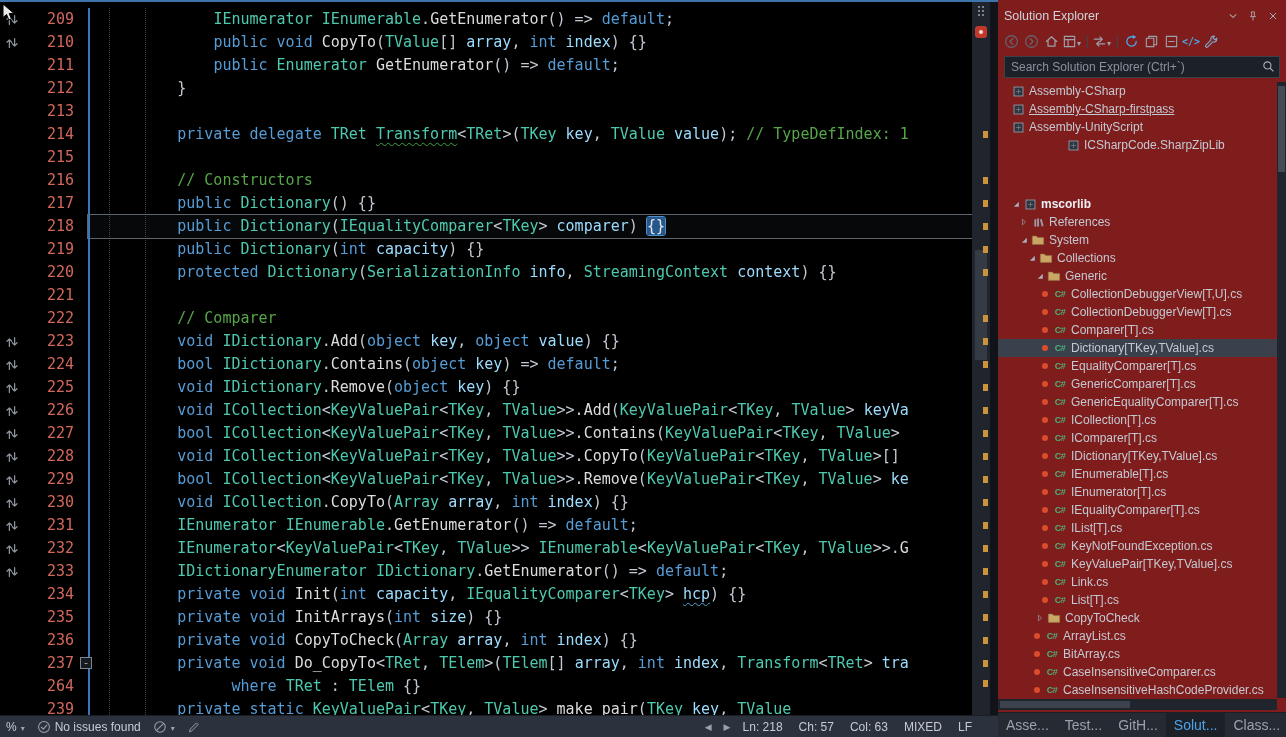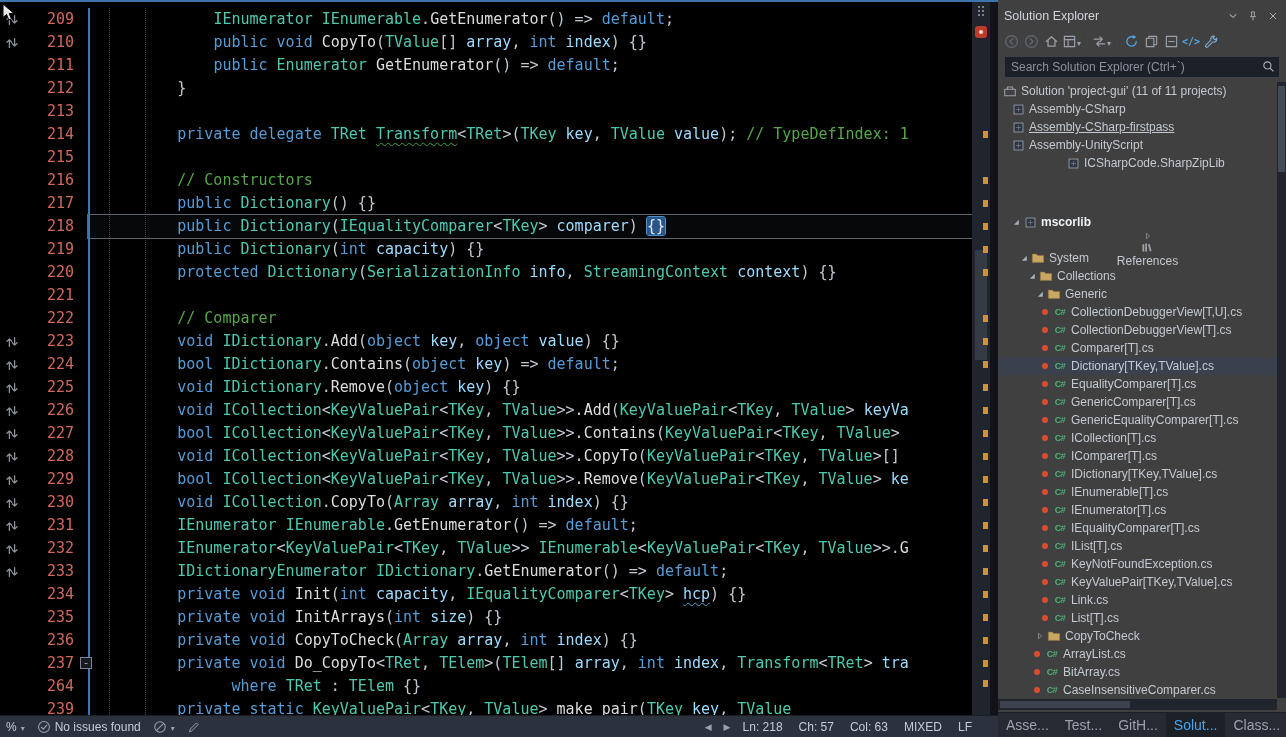--- a/index.html
+++ b/index.html
@@ -28,21 +28,21 @@
   
   .vsb{position:absolute;left:972px;top:0;width:18px;height:715px;background:#20252d}
   .grip{position:absolute;left:6px;top:6px;width:2px;height:2px;background:#7c838c;
         box-shadow:4px 0 #7c838c,0 4px #7c838c,4px 4px #7c838c,0 8px #7c838c,4px 8px #7c838c}
   .errbadge{position:absolute;left:3px;top:26px;width:12px;height:12px;border-radius:3px;background:#bf3a2b}
   .errbadge::after{content:"";position:absolute;left:4px;top:4px;width:4px;height:4px;border-radius:50%;background:#f4ddd8}
   .vthumb{position:absolute;left:3px;top:250px;width:12px;height:110px;background:#343b45}
   .mark{position:absolute;left:11px;width:5px;height:7px;background:#c9943a}
   .splitter{position:absolute;left:990px;top:0;width:8px;height:715px;background:#111318}
   
-  .se{position:absolute;left:998px;top:0;width:288px;height:737px;background:#404040}
+  .se{position:absolute;left:998px;top:0;width:288px;height:737px;background:#7f1d1d}
   .se-head{display:flex;align-items:center;height:28px;padding:4px 4px 0 6px;box-sizing:border-box}
   .se-title{font-size:12.5px;color:#ced3da;flex:1}
   .hbtn{width:18px;height:18px;display:flex;align-items:center;justify-content:center;margin-left:2px}
   .se-toolbar{display:flex;align-items:center;height:26px;padding:0 4px}
   .tbtn{height:20px;min-width:18px;display:flex;align-items:center;justify-content:center;margin-right:2px}
   .tbtn svg{width:15px;height:15px}
   .tsep{width:1px;height:13px;background:#3d4450;margin:0 4px}
   .ct{font-size:8px;color:#9aa1ab;line-height:1}
   .codeglyph{font:bold 10px "DejaVu Sans Mono",monospace;color:#4fa3e3}
   .se-search{position:relative;margin:2px 6px 4px 6px;height:22px}
@@ -318,29 +318,20 @@
         </span>
       </div>
     <div class="se-search">
       <input class="se-input" placeholder="Search Solution Explorer (Ctrl+`)" style="">
       <span class="se-mag"><svg viewBox="0 0 16 16" width="15" height="15">
             <circle cx="6.8" cy="6.8" r="3.8" fill="none" stroke-linecap="round" stroke-linejoin="round" stroke="#aab0ba" stroke-width="1.2"></circle>
             <path d="M9.6 9.6 L13.2 13.2" stroke="#aab0ba" stroke-width="1.3"></path>
           </svg></span>
     </div>
     <div class="tree">
-        <div class="trow" style="padding-left: 4px;">
-          <span class="ticon">
-            <svg viewBox="0 0 16 16" width="14" height="14">
-              <rect x="2" y="6" width="12" height="7.5" fill="none" stroke-linecap="round" stroke-linejoin="round" stroke="#9aa1ab" stroke-width="1.2"></rect>
-              <path d="M5 6 V3.5 H11 V6" fill="none" stroke-linecap="round" stroke-linejoin="round" stroke="#9aa1ab" stroke-width="1.2"></path>
-            </svg>
-          </span>
-          <span class="tlabel">Solution 'project-gui' (11 of 11 projects)</span>
-        </div>
         <div class="trow" style="padding-left: 12px;">
           <span class="ticon">
             <svg viewBox="0 0 16 16" width="13" height="13">
               <rect x="2.5" y="2.5" width="11" height="11" fill="#2e3440" stroke="#8b95a1" stroke-width="1.2"></rect>
               <path d="M5 8 H11 M8 5 V11" stroke="#6f7a87" stroke-width="1"></path>
             </svg>
           </span>
           <span class="tlabel">Assembly-CSharp</span>
         </div>
         <div class="trow" style="padding-left: 12px; text-decoration: underline;">
@@ -377,21 +368,21 @@
             </svg>
           </span>
           <span class="ticon">
             <svg viewBox="0 0 16 16" width="13" height="13">
               <rect x="2.5" y="2.5" width="11" height="11" fill="#2e3440" stroke="#8b95a1" stroke-width="1.2"></rect>
               <path d="M5 8 H11 M8 5 V11" stroke="#6f7a87" stroke-width="1"></path>
             </svg>
           </span>
           <span class="tlabel bold">mscorlib</span>
         </div>
-        <div class="trow" style="padding-left: 20px; flex-direction: column;">
+        <div class="trow" style="padding-left: 20px;">
           <span class="arr">
             <svg viewBox="0 0 16 16" width="10" height="10">
               <path d="M5.5 3.5 L10.5 8 L5.5 12.5 Z" fill="none" stroke="#9aa1ab" stroke-width="1.1"></path>
             </svg>
           </span>
           <span class="ticon">
             <svg viewBox="0 0 16 16" width="13" height="13">
               <g fill="#9aa1ab">
                 <rect x="3" y="4" width="2.2" height="9"></rect>
                 <rect x="6.4" y="3" width="2.2" height="10"></rect>

